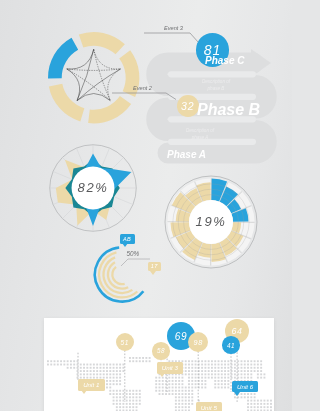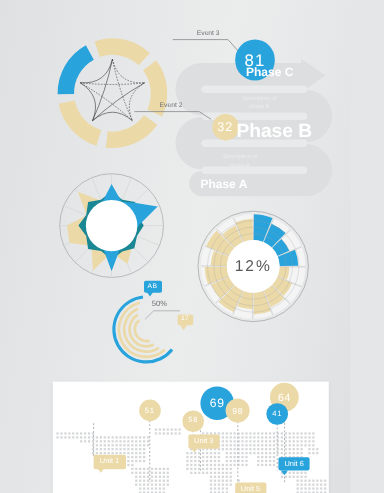--- a/index.html
+++ b/index.html
@@ -1,19 +1,19 @@
 <!DOCTYPE html>
 <html><head>
 <meta charset="utf-8">
 <style>
   html,body{margin:0;padding:0;}
   body{width:320px;height:411px;overflow:hidden;
        font-family:"Liberation Sans",sans-serif;background:#e5e6e7;}
   #root{position:relative;width:292px;height:411px;overflow:hidden;
-    background:linear-gradient(100deg,#dfe0e1 0%,#e4e5e6 22%,#ebecec 55%,#e6e7e8 78%,#dedfe0 100%);}
+    background:linear-gradient(100deg,#dfe0e1 0%,#e4e5e6 22%,#ebecec 55%,#e6e7e8 78%,#dedfe0 100%);font-style:italic;}
   .abs{position:absolute;}
   svg{display:block;overflow:visible;}
   .txt{position:absolute;white-space:pre;line-height:1;}
 </style>
 </head>
 <body>
 
 <div id="root">
   <div id="layers">
       <svg class="abs" width="91.4" height="91.4" viewBox="0 0 100 100" style="left: 47.8px; top: 32.1px;">
@@ -151,21 +151,22 @@
     <div class="txt" style="left: 177px; top: 95.2px; width: 21.6px; height: 21.6px; border-radius: 50%; background: rgb(236, 217, 168); color: rgb(255, 255, 255); font-size: 10.5px; display: flex; align-items: center; justify-content: center; letter-spacing: 1px;">32</div>
     <div class="txt" style="left: 205px; top: 56px; font-size: 10px; font-weight: bold; color: rgb(255, 255, 255);">Phase C</div>
     <div class="txt" style="left: 197px; top: 102px; font-size: 16px; font-weight: bold; color: rgb(255, 255, 255);">Phase B</div>
     <div class="txt" style="left: 167px; top: 150px; font-size: 10px; font-weight: bold; color: rgb(255, 255, 255);">Phase A</div>
     <div class="txt" style="left: 183px; top: 79px; width: 66px; text-align: center; font-size: 4.6px; color: rgb(236, 236, 237); line-height: 1.5;">Description of
 phase B</div>
     <div class="txt" style="left: 167px; top: 128px; width: 66px; text-align: center; font-size: 4.6px; color: rgb(236, 236, 237); line-height: 1.5;">Description of
 phase A</div>
     <div class="txt" style="left: 164px; top: 26px; font-size: 5.6px; color: rgb(111, 112, 114);">Event 3</div>
     <div class="txt" style="left: 133px; top: 86px; font-size: 5.6px; color: rgb(111, 112, 114);">Event 2</div>
-    <div class="txt" style="left: 165px; top: 215px; width: 92px; text-align: center; font-size: 13px; color: rgb(88, 89, 91); letter-spacing: 1.6px;">12%</div>
+    <div class="txt" style="left: 47px; top: 181px; width: 92px; text-align: center; font-size: 13px; color: rgb(88, 89, 91); letter-spacing: 1.6px;">82%</div>
+    <div class="txt" style="left: 165px; top: 215px; width: 92px; text-align: center; font-size: 13px; color: rgb(88, 89, 91); letter-spacing: 1.6px;">19%</div>
     <div class="txt" style="left: 126.5px; top: 250.5px; font-size: 6.4px; color: rgb(111, 112, 114);">50%</div>
     <div style="position: absolute; left: 119.5px; top: 234px; width: 15px; height: 9.5px; background: rgb(41, 163, 220); border-radius: 1.5px; color: rgb(255, 255, 255); font-size: 5.6px; display: flex; align-items: center; justify-content: center; letter-spacing: 0.3px;">AB</div>
     <div style="position: absolute; left: 121.5px; top: 243px; width: 0px; height: 0px; border-left: 3px solid transparent; border-right: 3px solid transparent; border-top: 4px solid rgb(41, 163, 220);"></div>
     <div style="position: absolute; left: 147.5px; top: 261.5px; width: 13.5px; height: 9.5px; background: rgb(236, 217, 168); border-radius: 1.5px; color: rgb(255, 255, 255); font-size: 5.6px; display: flex; align-items: center; justify-content: center; letter-spacing: 0.3px;">17</div>
     <div style="position: absolute; left: 149.5px; top: 270.5px; width: 0px; height: 0px; border-left: 3px solid transparent; border-right: 3px solid transparent; border-top: 4px solid rgb(236, 217, 168);"></div>
     <div style="position: absolute; left: 44px; top: 318px; width: 230px; height: 110px; background: rgb(255, 255, 255); box-shadow: rgba(0, 0, 0, 0.08) 0px 1px 4px;"></div>
     <svg class="abs" width="228" height="62" viewBox="0 0 228 62" style="left: 47px; top: 357px;">
       <g fill="#d6d7d9">
         <rect x="82.00" y="0.00" width="1.9" height="1.9"></rect>
         <rect x="85.28" y="0.00" width="1.9" height="1.9"></rect>

